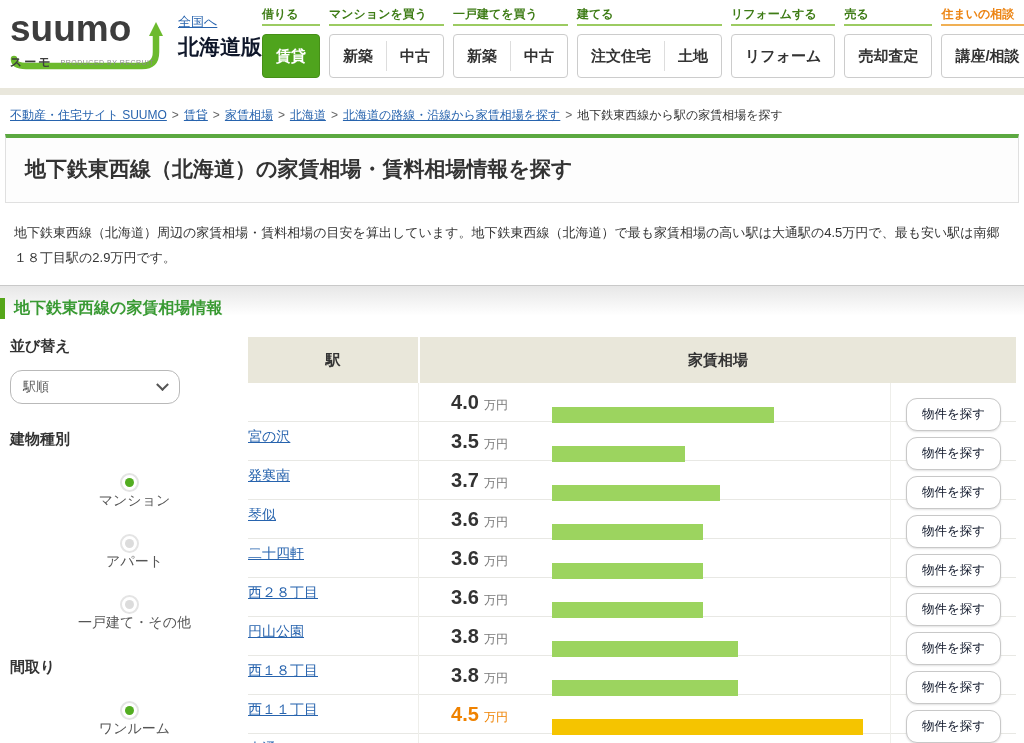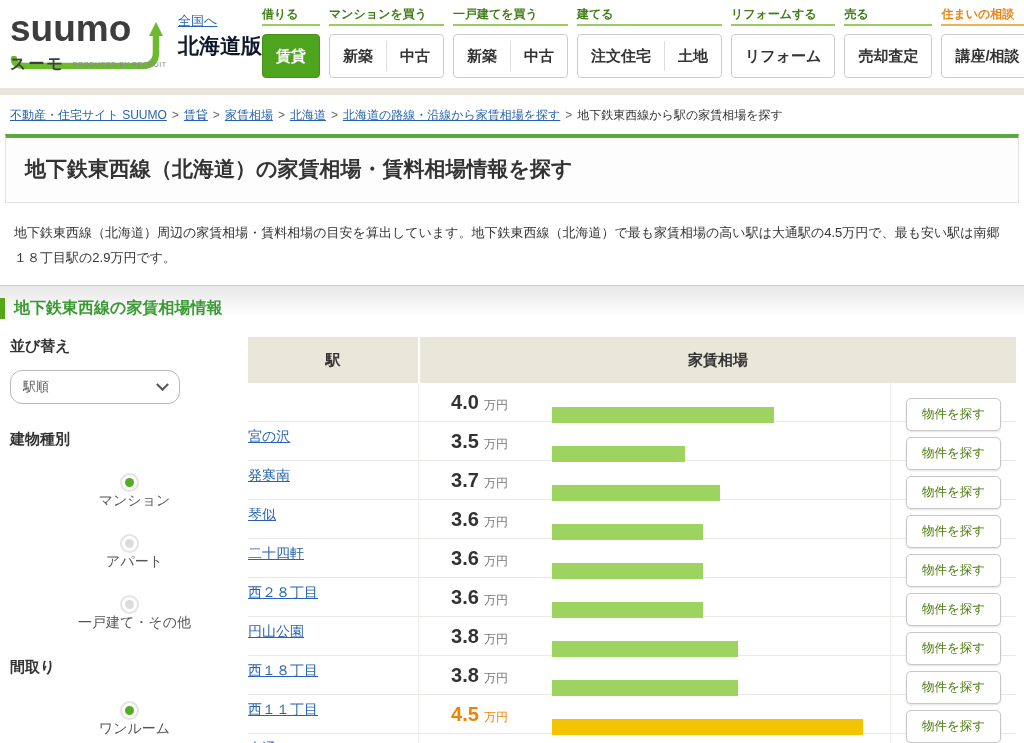--- a/index.html
+++ b/index.html
@@ -6,23 +6,23 @@
   html,body { width:1024px; height:743px; overflow:hidden; background:#fff;
     font-family:"Liberation Sans","DejaVu Sans",sans-serif; color:#333; }
 
   
   .header { display:flex; background:#fff; height:88px; padding:0 4px 0 10px; }
   .logo-wrap { display:flex; align-items:flex-start; padding-top:10px; width:252px; flex:none; }
   .logo { position:relative; width:158px; height:62px; }
   .logo-text { font-weight:bold; font-size:37px; letter-spacing:0px; color:#3d3d3d; text-transform:lowercase; line-height:1; }
   .swoosh { position:absolute; left:0; top:8px; }
   .logo-sub { position:absolute; left:0; top:44px; width:170px; display:flex; align-items:center; gap:8px; }
-  .logo-kana { font-size:16px; color:#3d3d3d; font-weight:bold; letter-spacing:2px; }
+  .logo-kana { font-size:12px; color:#3d3d3d; font-weight:bold; letter-spacing:2px; }
   .logo-prod { font-size:7px; color:#8a8a8a; letter-spacing:.5px; white-space:nowrap; }
-  .region { padding-top:2px; margin-left:12px;font-family:Liberation Mono, monospace; }
+  .region { padding-top:2px; margin-left:12px; }
   .region-link { font-size:13px; color:#2864ae; text-decoration:underline; cursor:pointer; }
   .region-edition { font-size:21px; font-weight:bold; color:#0f172a; margin-top:2px; white-space:nowrap; }
 
   .nav { display:flex; gap:9px; padding-top:6px; flex:1; }
   .nav-group { display:flex; flex-direction:column; }
   .nav-group-label { font-size:12px; color:#3e7c16; font-weight:bold; white-space:nowrap; height:16px; }
   .nav-group.orange .nav-group-label { color:#ec8413; }
   .nav-underline { height:2px; background:#9ccb62; margin:2px 0 8px; }
   .nav-group.orange .nav-underline { background:#f0b055; }
   .nav-box { display:flex; align-items:stretch; border:1px solid #ccc; border-radius:4px; background:#fff; height:44px; overflow:hidden; }
@@ -78,22 +78,22 @@
   .t-row .c-station { text-align:left;margin-top:44px; }
   .c-station a { font-size:14px; color:#2864ae; text-decoration:underline; cursor:pointer; }
   .c-value { display:flex; align-items:baseline; justify-content:center; border-left:1px solid #eeeeea; height:100%; padding-top:8px; }
   .val { font-size:20px; font-weight:bold; color:#333; }
   .unit { font-size:12px; color:#777; margin-left:5px; }
   .t-row.max .val, .t-row.max .unit { color:#ef8200; }
   .c-bar { padding-left:12px; }
   .bar { height:16px; background:#9cd45f; }
   .t-row.max .bar { background:#f5c400; }
   .c-btn { display:flex; justify-content:center; border-left:1px solid #eeeeea; height:100%; align-items:center; }
-  .search-btn { background:#fff; border:1px solid #c8c8c8; border-radius:5px; box-shadow:0 1px 2px rgba(0,0,0,.12);
-    font-size:12.5px; color:#4d7c0f; padding:7px 15px; cursor:pointer; white-space:nowrap; }
+  .search-btn { background:#fff; border:1px solid #c8c8c8; border-radius:11px; box-shadow:0 1px 2px rgba(0,0,0,.12);
+    font-size:12.5px; color:#0f172a; padding:7px 15px; cursor:pointer; white-space:nowrap; }
 </style>
 </head>
 <body>
 
 <div class="header">
   <div class="logo-wrap">
     <div class="logo">
       <span class="logo-text">SUUMO</span>
       <svg class="swoosh" width="158" height="52" viewBox="0 0 158 52">
         <path d="M4 41 q0 7 12 7 h116 q14 0 14 -14 v-16" fill="none" stroke="#6cba2d" stroke-width="6.5" stroke-linecap="round"></path>

